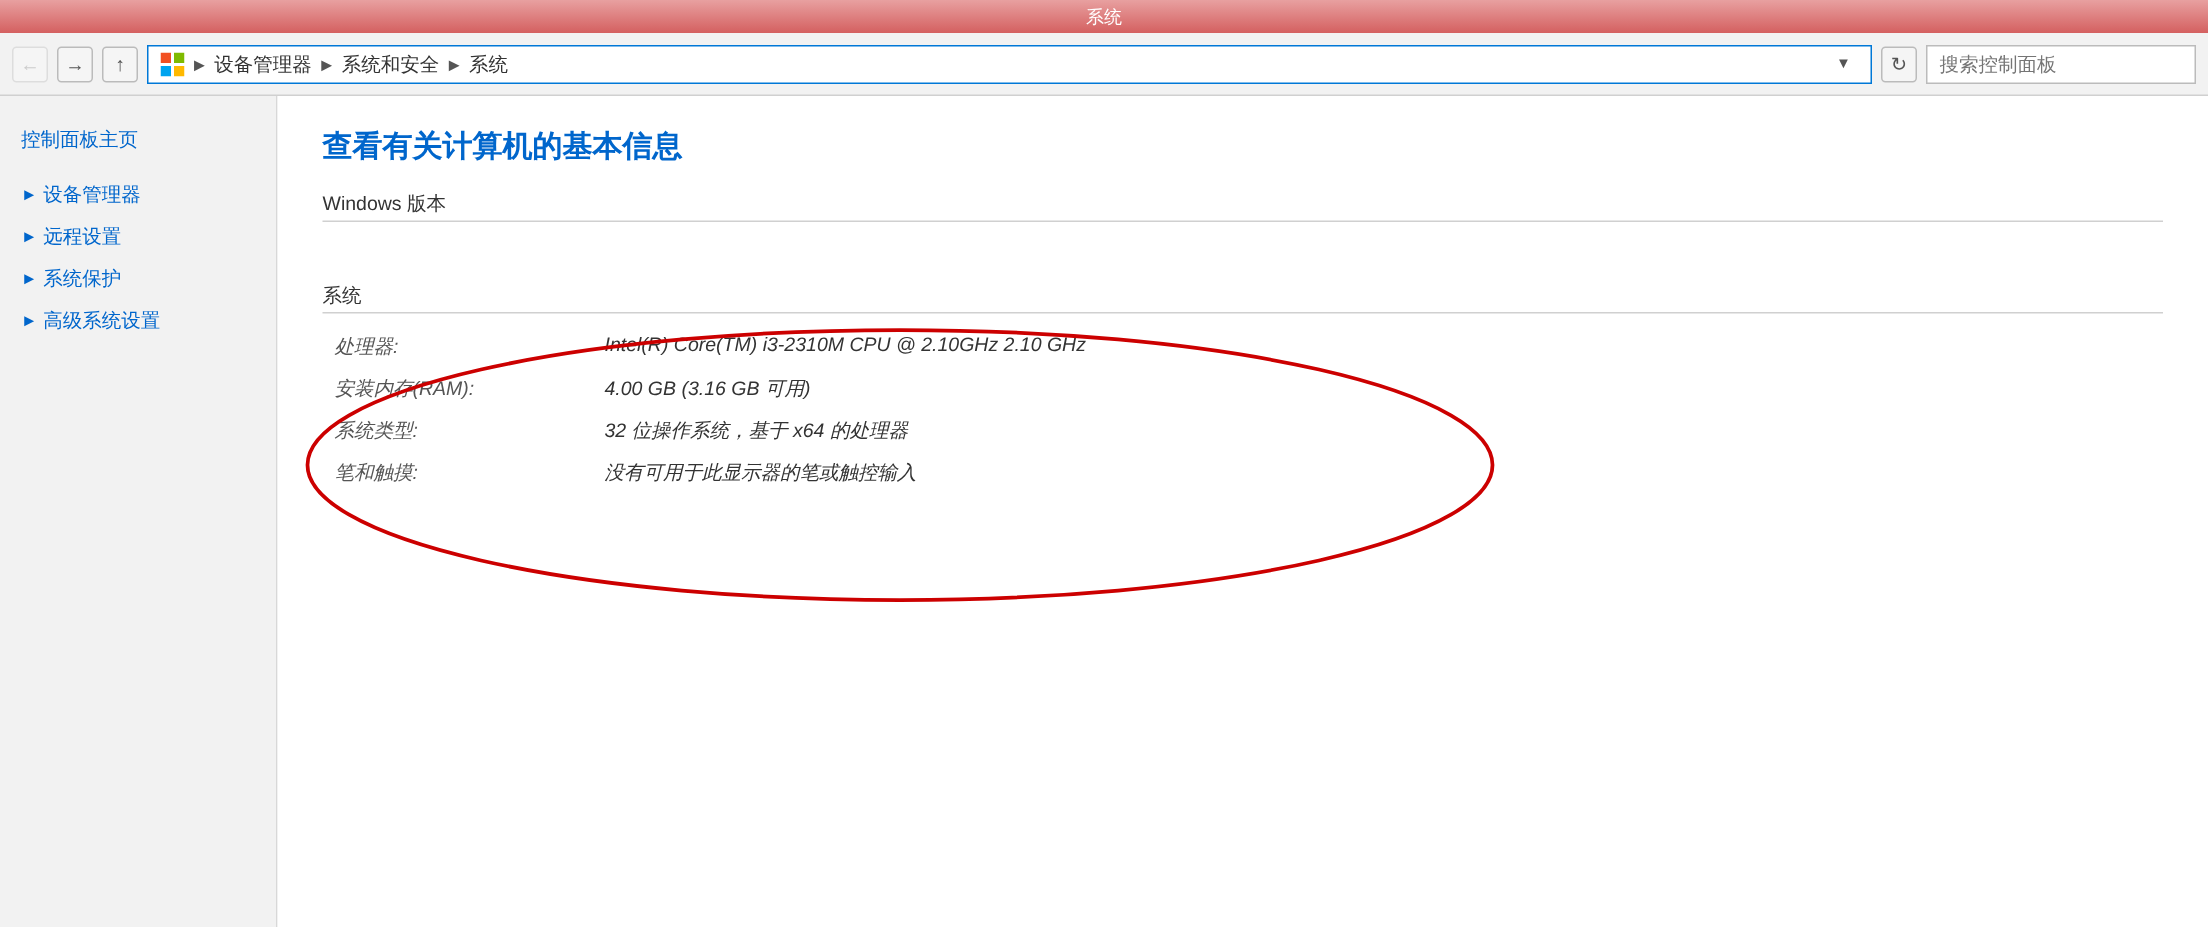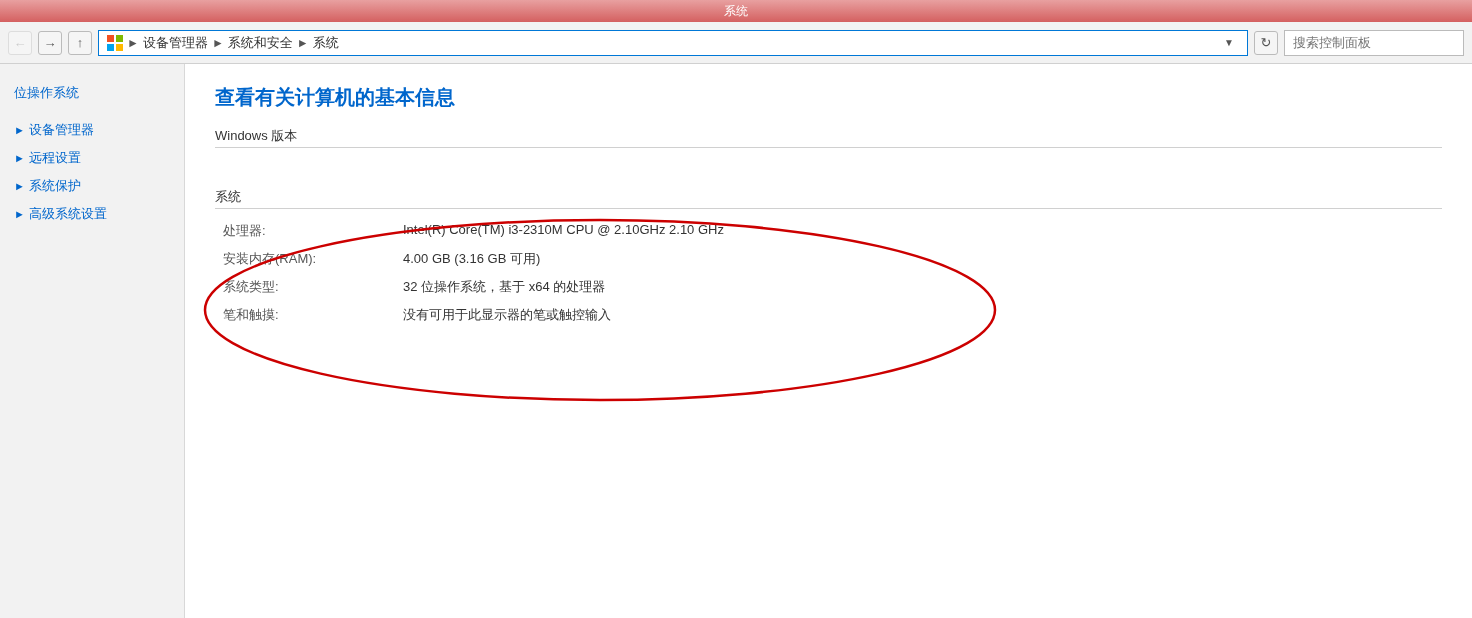--- a/index.html
+++ b/index.html
@@ -207,20 +207,21 @@
 
     .section-content p {
       font-size: 13px;
       color: #333;
       margin-bottom: 4px;
     }
 
     .info-row {
       display: flex;
       padding: 5px 8px;
+      font-style: italic;
     }
 
     .info-label {
       width: 180px;
       color: #555;
       font-size: 13px;
       flex-shrink: 0;
     }
 
     .info-value {
@@ -295,21 +296,21 @@
   </div>
 
   <div class="search-box">
     <input type="text" placeholder="搜索控制面板" style="">
   </div>
 </div>
 
 <div class="main-layout">
 
   <div class="sidebar">
-    <a class="sidebar-home">位操作系统</a>
+    <a class="sidebar-home">控制面板主页</a>
 
     <a class="sidebar-item">
       <span class="sidebar-arrow">►</span>
       <span>设备管理器</span>
     </a>
     <a class="sidebar-item">
       <span class="sidebar-arrow">►</span>
       <span>远程设置</span>
     </a>
     <a class="sidebar-item">

